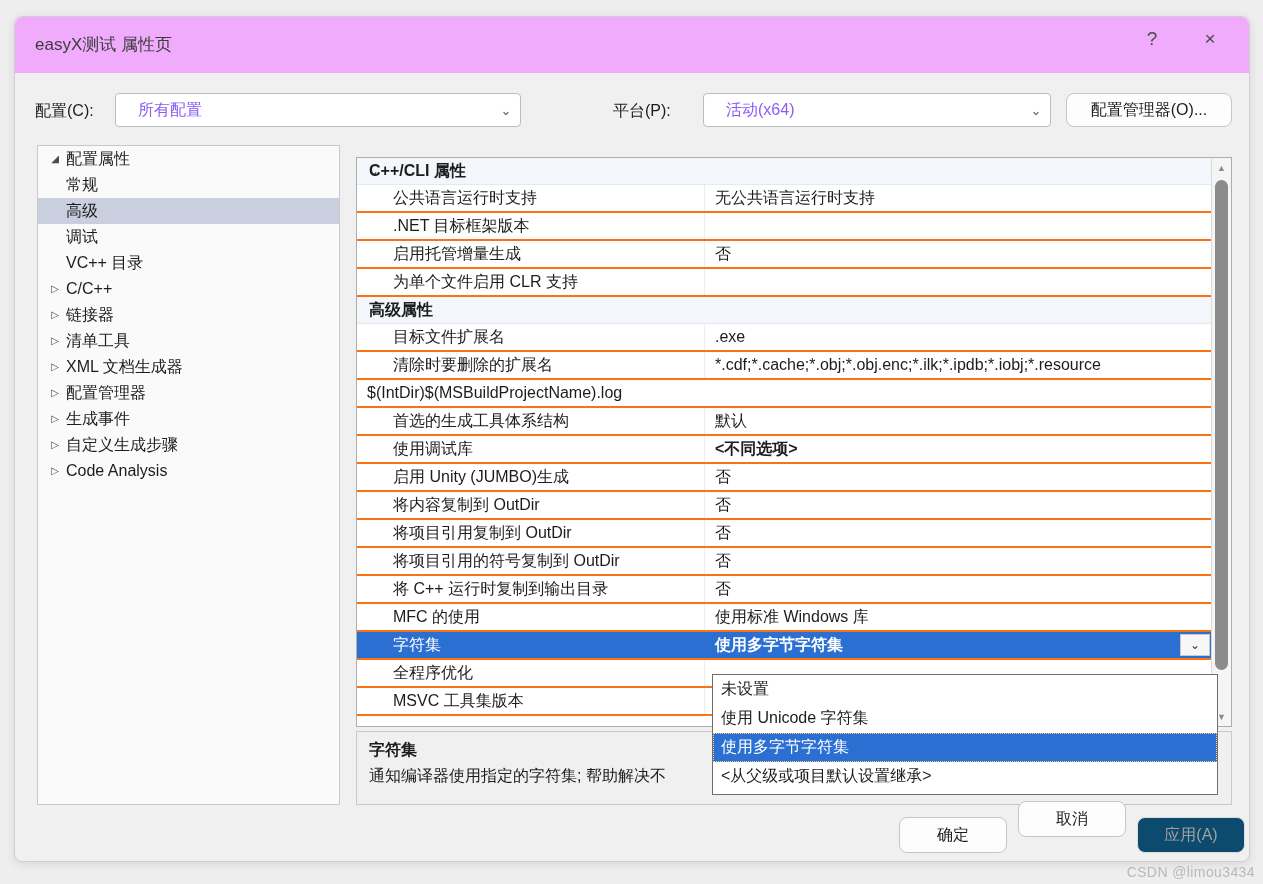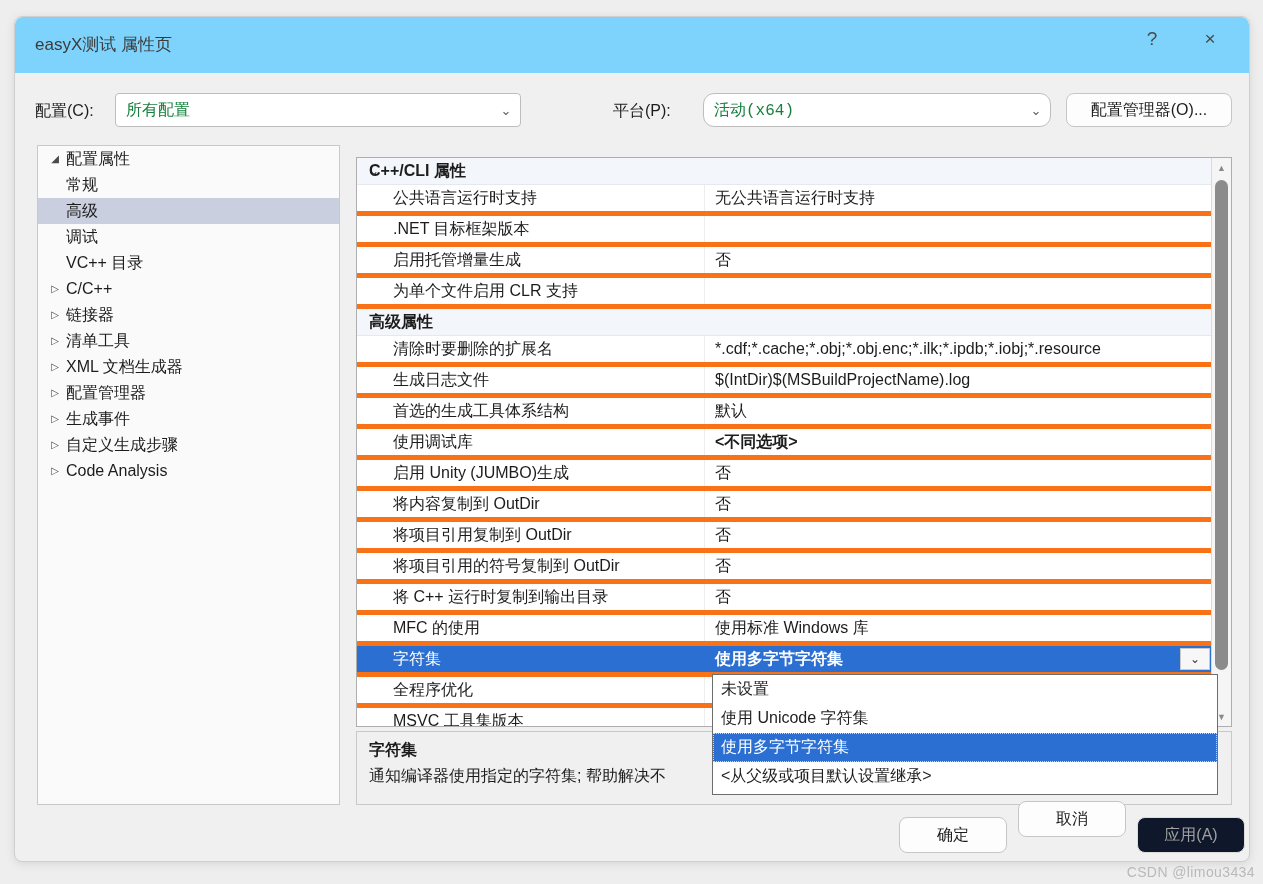--- a/index.html
+++ b/index.html
@@ -22,21 +22,21 @@
     background: #f0f0f0;
     border: 1px solid #cfcfcf;
     border-radius: 8px;
     box-shadow: 0 2px 10px rgba(0,0,0,0.10);
     box-sizing: border-box;
     overflow: hidden;
   }
   .titlebar {
     position: absolute;
     left: 0; top: 0; right: 0; height: 56px;
-    background: #7dd3fc;
+    background: #f0abfc;
     border-top-left-radius: 8px;
     border-top-right-radius: 8px;
   }
   .title-text {
     position: absolute;
     left: 20px; top: 16px;
     font-size: 17px;
     color: #3b3b3b;
     white-space: nowrap;
   }
@@ -70,31 +70,31 @@
     position: absolute;
     top: 2px; height: 34px;
     background: #ffffff;
     border: 1px solid #bdbdbd;
     border-radius: 4px;
     box-sizing: border-box;
     display: flex; align-items: center;
     cursor: default;
   }
   .combo .ctext {
-    font-size: 16px; color: #15803d;
-    padding-left: 10px;
+    font-size: 16px; color: #8b5cf6;
+    padding-left: 22px;
     flex: 1;
-    white-space: nowrap; overflow: hidden; font-family: Liberation Mono, monospace;
+    white-space: nowrap; overflow: hidden;
   }
   .combo .carat {
     width: 28px; text-align: center;
     font-size: 13px; color: #5a5a5a;
   }
   .combo-config { left: 100px; width: 406px; }
-  .combo-plat   { left: 688px; width: 348px; border-radius: 11px; }
+  .combo-plat   { left: 688px; width: 348px; }
 
   .btn {
     position: absolute;
     background: #fdfdfd;
     border: 1px solid #c6c6c6;
     border-radius: 8px;
     font-size: 16px; color: #1c1c1c;
     display: flex; align-items: center; justify-content: center;
     box-sizing: border-box;
     cursor: default;
@@ -145,21 +145,21 @@
   .gridrows {
     position: absolute;
     left: 0; top: 0;
     width: 855px;
   }
   .grow {
     position: relative;
     height: 26px;
     display: flex; align-items: center;
     font-size: 16px; color: #1c1c1c;
-    border-bottom: 5px solid #f97316;
+    border-bottom: 2px solid #f97316;
     cursor: default;
     white-space: nowrap;
   }
   .grow.cat {
     background: #f3f6fb;
     font-weight: bold;
     border-bottom: 1px solid #e4e8ef;
   }
   .grow.sel { background: #2a6fd1; color: #ffffff; }
   .gname {
@@ -277,21 +277,21 @@
     position: absolute;
     left: 12px; top: 34px;
     width: 850px;
     font-size: 16px; color: #1c1c1c;
     white-space: nowrap; overflow: hidden;
   }
 
   
   .btn-ok     { left: 884px; top: 800px; width: 108px; height: 36px; }
   .btn-cancel { left: 1003px; top: 784px; width: 108px; height: 36px; }
-  .btn-apply  { left: 1122px; top: 800px; width: 108px; height: 36px; color: #a0a0a0; background: #0f172a; border-color: #dcdcdc; }
+  .btn-apply  { left: 1122px; top: 800px; width: 108px; height: 36px; color: #a0a0a0; background: #0c4a6e; border-color: #dcdcdc; }
 
   
   .watermark {
     position: absolute;
     right: 8px; bottom: 4px;
     font-size: 14px; color: #b9b9b9;
     letter-spacing: 0.4px;
     white-space: nowrap;
   }
 </style>
@@ -399,25 +399,28 @@
           <div class="grow">
             <span class="gname">为单个文件启用 CLR 支持</span>
             <span class="gval"></span>
           </div>
           <div class="grow cat">
             <span class="gcat-tw">⌄</span>
             <span class="gname">高级属性</span>
             <span class="gval"></span>
           </div>
           <div class="grow">
+            <span class="gname">目标文件扩展名</span>
+            <span class="gval">.exe</span>
+          </div>
+          <div class="grow">
             <span class="gname">清除时要删除的扩展名</span>
             <span class="gval">*.cdf;*.cache;*.obj;*.obj.enc;*.ilk;*.ipdb;*.iobj;*.resource</span>
           </div>
           <div class="grow">
-            <span class="gname">生成日志文件</span>
             <span class="gval">$(IntDir)$(MSBuildProjectName).log</span>
           </div>
           <div class="grow">
             <span class="gname">首选的生成工具体系结构</span>
             <span class="gval">默认</span>
           </div>
           <div class="grow">
             <span class="gname">使用调试库</span>
             <span class="gval bold">&lt;不同选项&gt;</span>
           </div>

